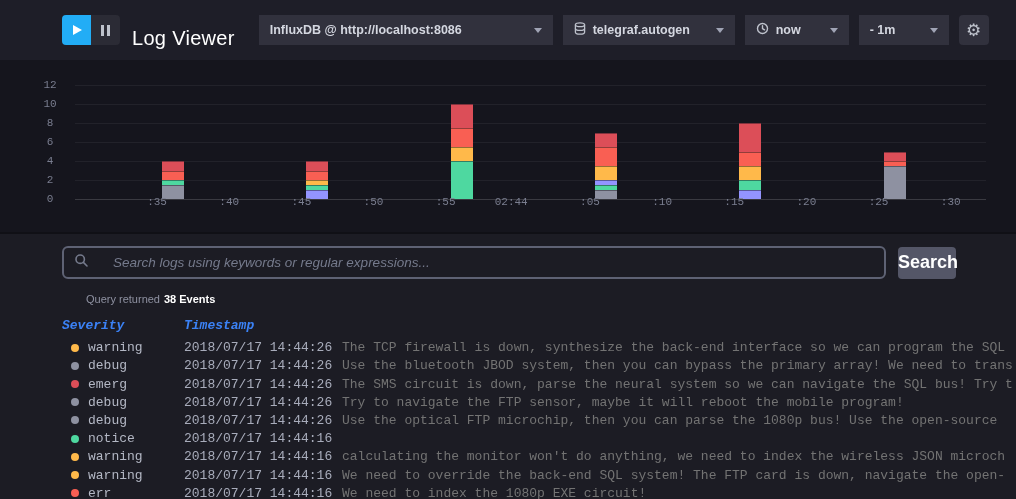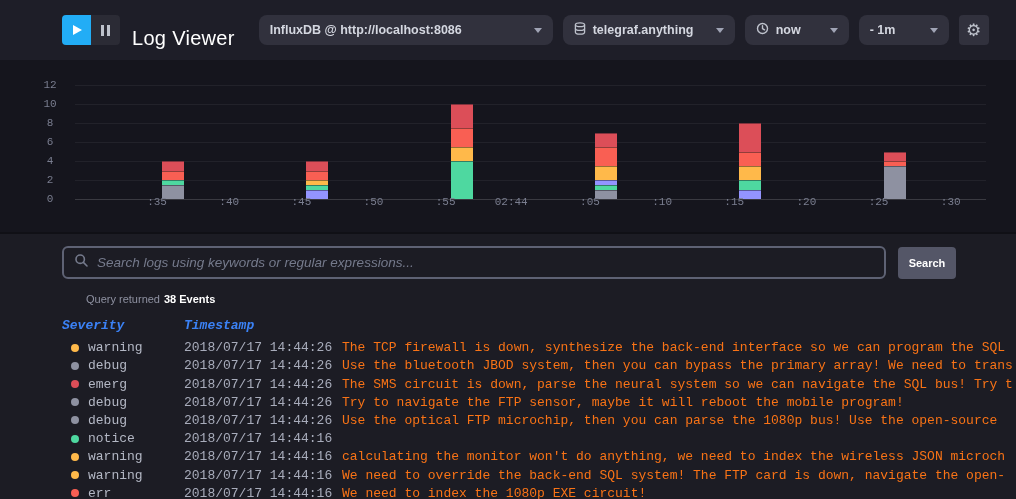--- a/index.html
+++ b/index.html
@@ -14,21 +14,21 @@
         justify-content:center; cursor:pointer; }
   .pp.play { background:#22ADF6; }
   .pp.pause { background:#2b2b35; }
   .play-tri { width:0; height:0; border-left:9px solid #fff;
               border-top:5.5px solid transparent; border-bottom:5.5px solid transparent;
               margin-left:2px; }
   .pause-bars { display:flex; gap:3px; }
   .pause-bars i { display:block; width:3px; height:11px; background:#bec2cc; }
   h1.title { color:#ffffff; font-size:20px; font-weight:400; margin:17px 14px 0 12px;
              letter-spacing:.3px; white-space:nowrap; }
-  .dd { height:30px; background:#31313d; border-radius:8px; display:flex;
+  .dd { height:30px; background:#31313d; border-radius:0; display:flex;
         align-items:center; justify-content:space-between; padding:0 11px;
         margin-left:10px; color:#d4d7e0; font-size:12.5px; font-weight:600;
         cursor:pointer; white-space:nowrap; flex:none; }
   .dd .lbl-group { display:flex; align-items:center; gap:7px; }
   .dd-source { width:294px; }
   .dd-db { width:172px; }
   .dd-time { width:104px; }
   .dd-window { width:90px; }
   .chev { width:0; height:0; border-left:4.5px solid transparent;
           border-right:4.5px solid transparent; border-top:5px solid #a0a4b5;
@@ -48,42 +48,42 @@
   .xlab { position:absolute; width:60px; text-align:right; top:136px;
           font:11px "Liberation Mono","DejaVu Sans Mono",monospace; color:#7a7e90; }
   .bar { position:absolute; bottom:1px; width:22px; display:flex;
          flex-direction:column-reverse; cursor:pointer; }
   .seg { width:100%; box-shadow:inset 0 1px 0 rgba(21,21,29,.45); }
 
   
   .bottom { background:#1c1c24; border-top:2px solid #101016; }
   .searchrow { display:flex; gap:12px; padding:12px 60px 0 62px; align-items:center; }
   .search-box { flex:1; height:33px; border:2px solid #5e6274; border-radius:6px;
-                display:flex; align-items:center; padding:0 10px; gap:8px;
+                display:flex; align-items:center; padding:0 10px; gap:24px;
                 background:transparent; }
   .search-box input { flex:1; background:transparent; border:none; outline:none;
                       color:#d4d7e0; font-size:13.5px;
                       font-family:"Liberation Sans",sans-serif; }
   .search-box input::placeholder { color:#757a8c; font-style:italic; }
   .search-btn { width:58px; height:32px; border:none; border-radius:4px;
-                background:#545667; color:#ffffff; font-size:11px; font-weight:600;
+                background:#545667; color:#ffffff; font-size:18px; font-weight:600;
                 cursor:pointer; flex:none; }
   .query-status { margin:14px 0 0 86px; font-size:11px; color:#8e91a1; }
   .query-status .count { color:#ffffff; font-weight:700; margin-left:4px; }
 
   
   .logtable { margin-top:11px; padding-left:62px;
               font-family:"Liberation Mono","DejaVu Sans Mono",monospace;
               font-size:13px; }
   .thead { display:flex; color:#eceef2; font-weight:700; height:19px;
            align-items:center; margin-bottom:2px; }
   .trow { display:flex; height:18.2px; align-items:flex-end; cursor:pointer; }
   .col-sev { width:122px; display:flex; align-items:center; color:#b4b8c5; }
   .col-ts  { width:158px; color:#a8acbb; white-space:nowrap; }
-  .col-msg { flex:1; color:#f97316; white-space:nowrap; overflow:hidden; }
+  .col-msg { flex:1; color:#737373; white-space:nowrap; overflow:hidden; }
   .thead .col-sev, .thead .col-ts, .thead .col-msg { color:#3b82f6;font-style:italic; }
   .dot { width:8px; height:8px; border-radius:50%; margin:0 9px; flex:none; }
 </style>
 </head>
 <body>
 
 <div class="app">
 
   <header class="header">
     <div class="pp-group">
@@ -108,21 +108,21 @@
 
     <div class="dd dd-db">
       <span class="lbl-group">
         <span>
           <svg width="12" height="13" viewBox="0 0 12 13">
               <ellipse cx="6" cy="2.8" rx="4.6" ry="1.9" fill="none" stroke="#bec2cc" stroke-width="1.3"></ellipse>
               <path d="M1.4 2.8v7.4c0 1 2.05 1.9 4.6 1.9s4.6-.9 4.6-1.9V2.8" fill="none" stroke="#bec2cc" stroke-width="1.3"></path>
               <path d="M1.4 6.5c0 1 2.05 1.9 4.6 1.9s4.6-.9 4.6-1.9" fill="none" stroke="#bec2cc" stroke-width="1.3"></path>
             </svg>
         </span>
-        <span>telegraf.anything</span>
+        <span>telegraf.autogen</span>
       </span>
       <span class="chev"></span>
     </div>
 
     <div class="dd dd-time">
       <span class="lbl-group">
         <span>
           <svg width="13" height="13" viewBox="0 0 14 14">
               <circle cx="7" cy="7" r="5.4" fill="none" stroke="#bec2cc" stroke-width="1.5"></circle>
               <path d="M7 4v3.2l2.2 1.3" stroke="#bec2cc" stroke-width="1.5" fill="none" stroke-linecap="round"></path>

